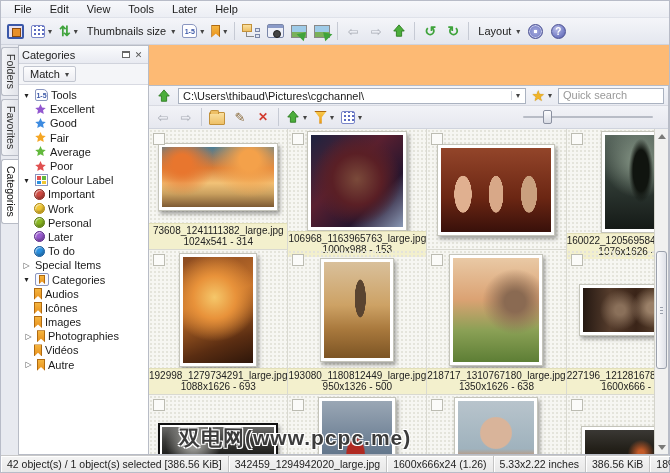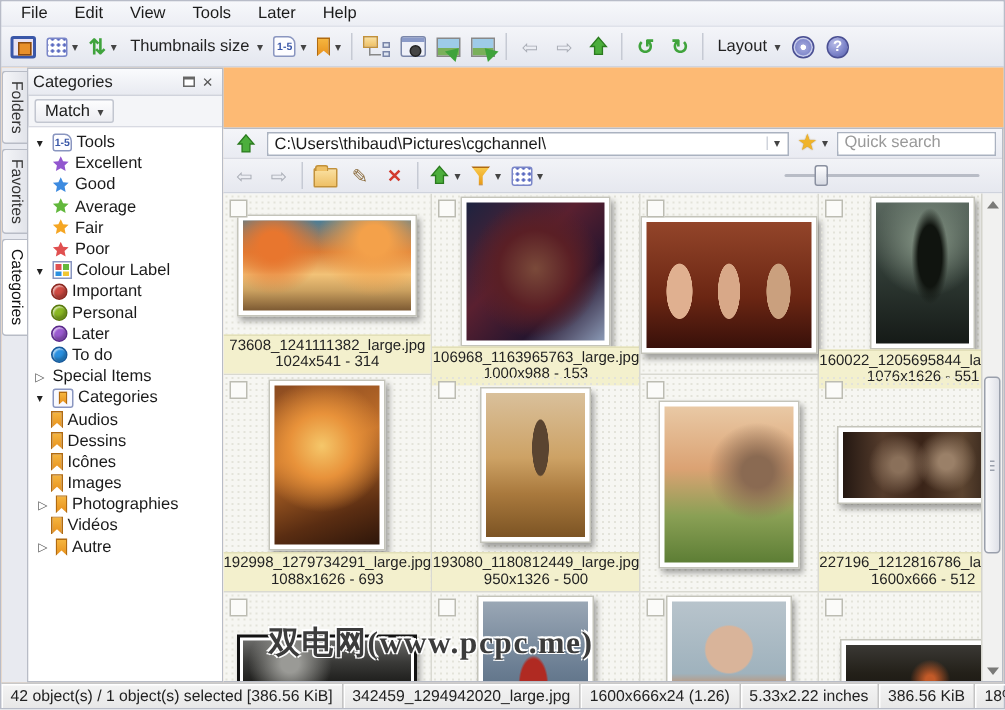--- a/index.html
+++ b/index.html
@@ -162,22 +162,22 @@
   .vscroll { width:14px; flex:0 0 auto; background:#f1f1f0; border-left:1px solid #d4d4cc; display:flex; flex-direction:column; }
   .sarrow { height:14px; display:flex; align-items:center; justify-content:center; }
   .sarrow i { width:0; height:0; border-left:4px solid transparent; border-right:4px solid transparent; }
   .sarrow.up i { border-bottom:5px solid #7a7a78; }
   .sarrow.down i { border-top:5px solid #7a7a78; }
   .strack { flex:1; position:relative; }
   .sthumb { position:absolute; top:108px; left:1px; right:1px; height:118px; background:linear-gradient(90deg,#fbfbfc,#dfe1e8); border:1px solid #9aa0ac; border-radius:3px; }
   .sthumb::after { content:""; position:absolute; left:3px; right:3px; top:50%; height:1px; background:#9aa0ac; box-shadow:0 -3px 0 #9aa0ac, 0 3px 0 #9aa0ac; }
 
   
-  .watermark { position:absolute; left:30px; bottom:12px; font-size:21px; font-weight:bold; color:#3c3c3c; letter-spacing:1px;
-               text-shadow:-1px -1px 0 #fff, 1px -1px 0 #fff, -1px 1px 0 #fff, 1px 1px 0 #fff; pointer-events:none;font-family:Liberation Serif, serif; }
+  .watermark { position:absolute; left:30px; bottom:2px; font-size:21px; font-weight:bold; color:#3c3c3c; letter-spacing:1px;
+               text-shadow:-1px -1px 0 #fff, 1px -1px 0 #fff, -1px 1px 0 #fff, 1px 1px 0 #fff; pointer-events:none; }
 
   
   .statusbar { height:17px; flex:0 0 auto; background:linear-gradient(#f4f4f4,#e8e8e8); border-top:1px solid #c8c8c8; display:flex; align-items:stretch; font-size:10.5px; color:#222; }
   .seg { display:flex; align-items:center; padding:0 6px; border-right:1px solid #c4c4c4; box-shadow:inset 1px 1px 0 #fff; white-space:nowrap; }
 </style>
 </head>
 <body>
 
 <div class="window">
 
@@ -304,32 +304,32 @@
               <span class="star">
                 <svg viewBox="0 0 24 24">
                   <path class="st-blue" d="M12 2l2.9 6.2 6.8.8-5 4.6 1.3 6.7-6-3.4-6 3.4 1.3-6.7-5-4.6 6.8-.8z"></path>
                 </svg>
               </span>
               <span class="tlabel2">Good</span>
             </div>
           <div class="titem ind1">
               <span class="star">
                 <svg viewBox="0 0 24 24">
+                  <path class="st-orange" d="M12 2l2.9 6.2 6.8.8-5 4.6 1.3 6.7-6-3.4-6 3.4 1.3-6.7-5-4.6 6.8-.8z"></path>
+                </svg>
+              </span>
+              <span class="tlabel2">Fair</span>
+            </div>
+          <div class="titem ind1">
+              <span class="star">
+                <svg viewBox="0 0 24 24">
                   <path class="st-green" d="M12 2l2.9 6.2 6.8.8-5 4.6 1.3 6.7-6-3.4-6 3.4 1.3-6.7-5-4.6 6.8-.8z"></path>
                 </svg>
               </span>
               <span class="tlabel2">Average</span>
-            </div>
-          <div class="titem ind1">
-              <span class="star">
-                <svg viewBox="0 0 24 24">
-                  <path class="st-orange" d="M12 2l2.9 6.2 6.8.8-5 4.6 1.3 6.7-6-3.4-6 3.4 1.3-6.7-5-4.6 6.8-.8z"></path>
-                </svg>
-              </span>
-              <span class="tlabel2">Fair</span>
             </div>
           <div class="titem ind1">
               <span class="star">
                 <svg viewBox="0 0 24 24">
                   <path class="st-red" d="M12 2l2.9 6.2 6.8.8-5 4.6 1.3 6.7-6-3.4-6 3.4 1.3-6.7-5-4.6 6.8-.8z"></path>
                 </svg>
               </span>
               <span class="tlabel2">Poor</span>
             </div>
           <div class="titem">
@@ -340,20 +340,24 @@
                 <i></i>
                 <i></i>
               </span>
               <span class="tlabel2">Colour Label</span>
             </div>
           <div class="titem ind1">
               <span class="dot dot-red"></span>
               <span class="tlabel2">Important</span>
             </div>
           <div class="titem ind1">
+              <span class="dot dot-yellow"></span>
+              <span class="tlabel2">Work</span>
+            </div>
+          <div class="titem ind1">
               <span class="dot dot-green"></span>
               <span class="tlabel2">Personal</span>
             </div>
           <div class="titem ind1">
               <span class="dot dot-purple"></span>
               <span class="tlabel2">Later</span>
             </div>
           <div class="titem ind1">
               <span class="dot dot-blue"></span>
               <span class="tlabel2">To do</span>
@@ -365,24 +369,20 @@
           <div class="titem">
               <span class="texp open">▾</span>
               <span class="ic-book">
                 <span class="ic-bookmark"></span>
               </span>
               <span class="tlabel2">Categories</span>
             </div>
           <div class="titem ind1">
               <span class="bm-small"></span>
               <span class="tlabel2">Audios</span>
-            </div>
-          <div class="titem ind1">
-              <span class="bm-small"></span>
-              <span class="tlabel2">Dessins</span>
             </div>
           <div class="titem ind1">
               <span class="bm-small"></span>
               <span class="tlabel2">Icônes</span>
             </div>
           <div class="titem ind1">
               <span class="bm-small"></span>
               <span class="tlabel2">Images</span>
             </div>
           <div class="titem" style="padding-left:2px;">
@@ -534,20 +534,24 @@
                 <div>950x1326 - 500</div>
               </div>
           </div>
           <div class="cell">
             <span class="cb"></span>
             <div class="piczone">
                 <div class="frame">
                   <div class="pic t7"></div>
                 </div>
               </div>
+            <div class="lbl">
+                <div>218717_1310767180_large.jpg</div>
+                <div>1350x1626 - 638</div>
+              </div>
           </div>
           <div class="cell">
             <span class="cb"></span>
             <div class="piczone">
                 <div class="frame">
                   <div class="pic t8"></div>
                 </div>
               </div>
             <div class="lbl">
                 <div>227196_1212816786_large.jpg</div>

